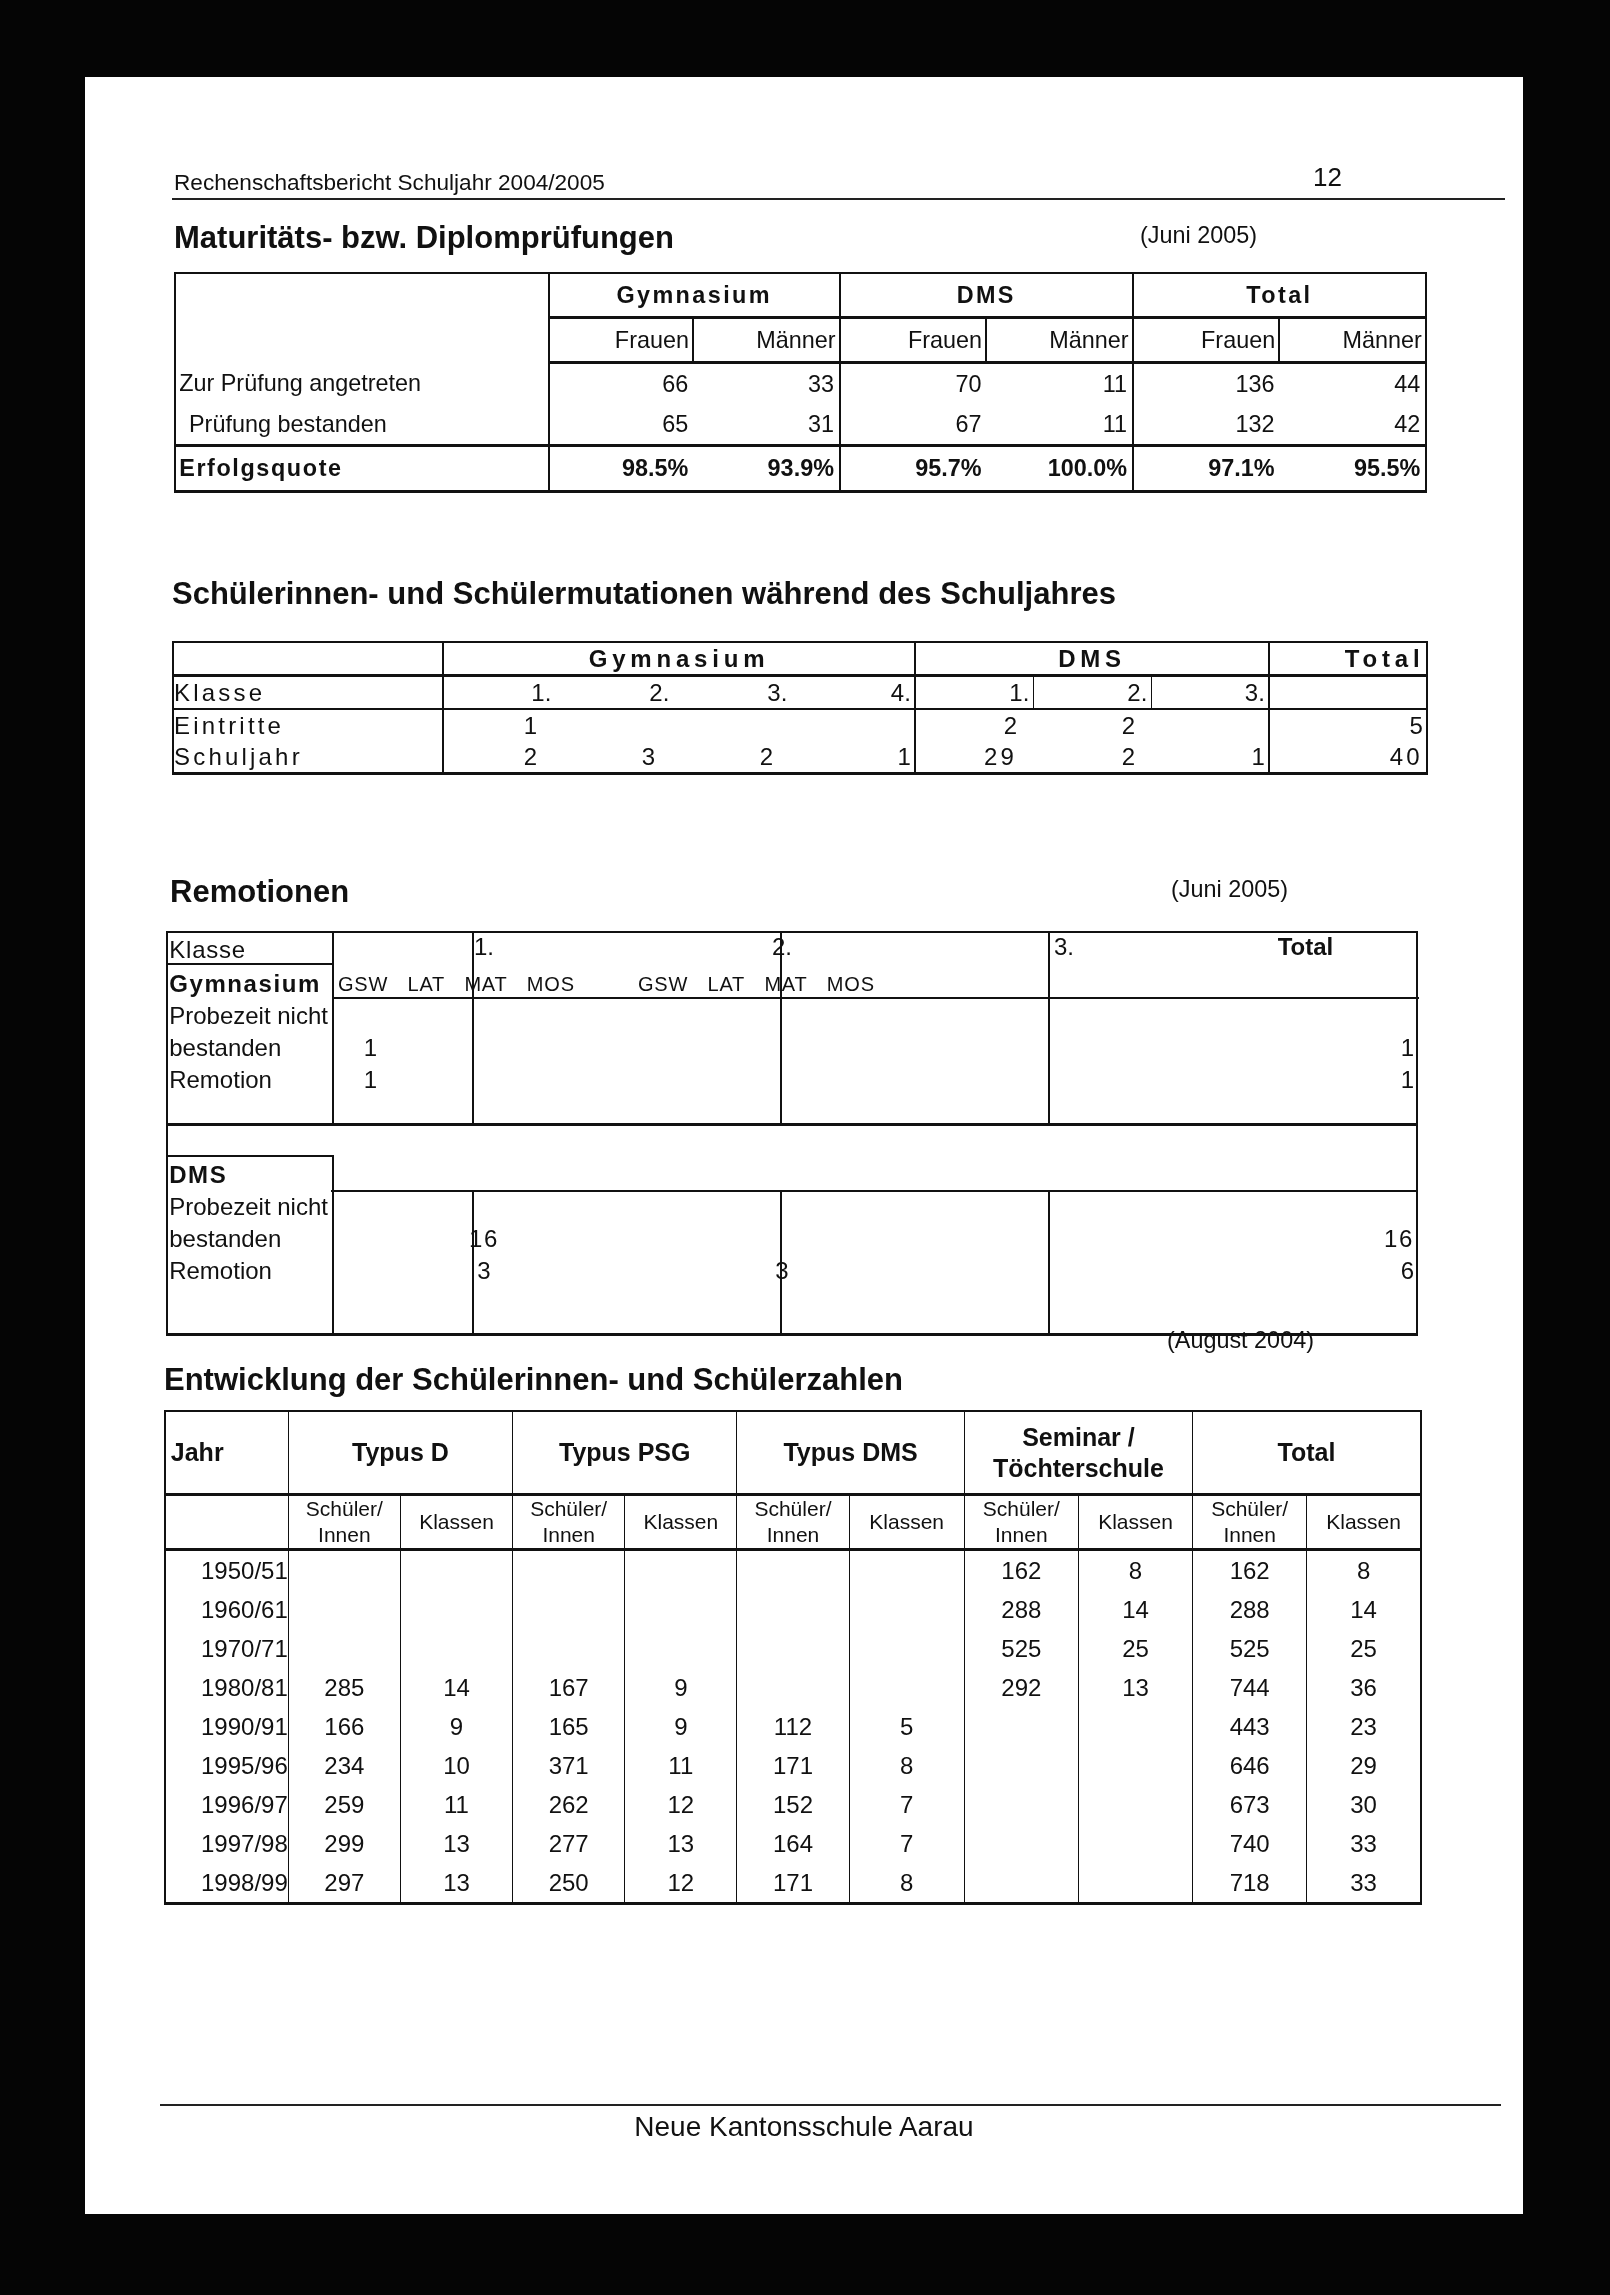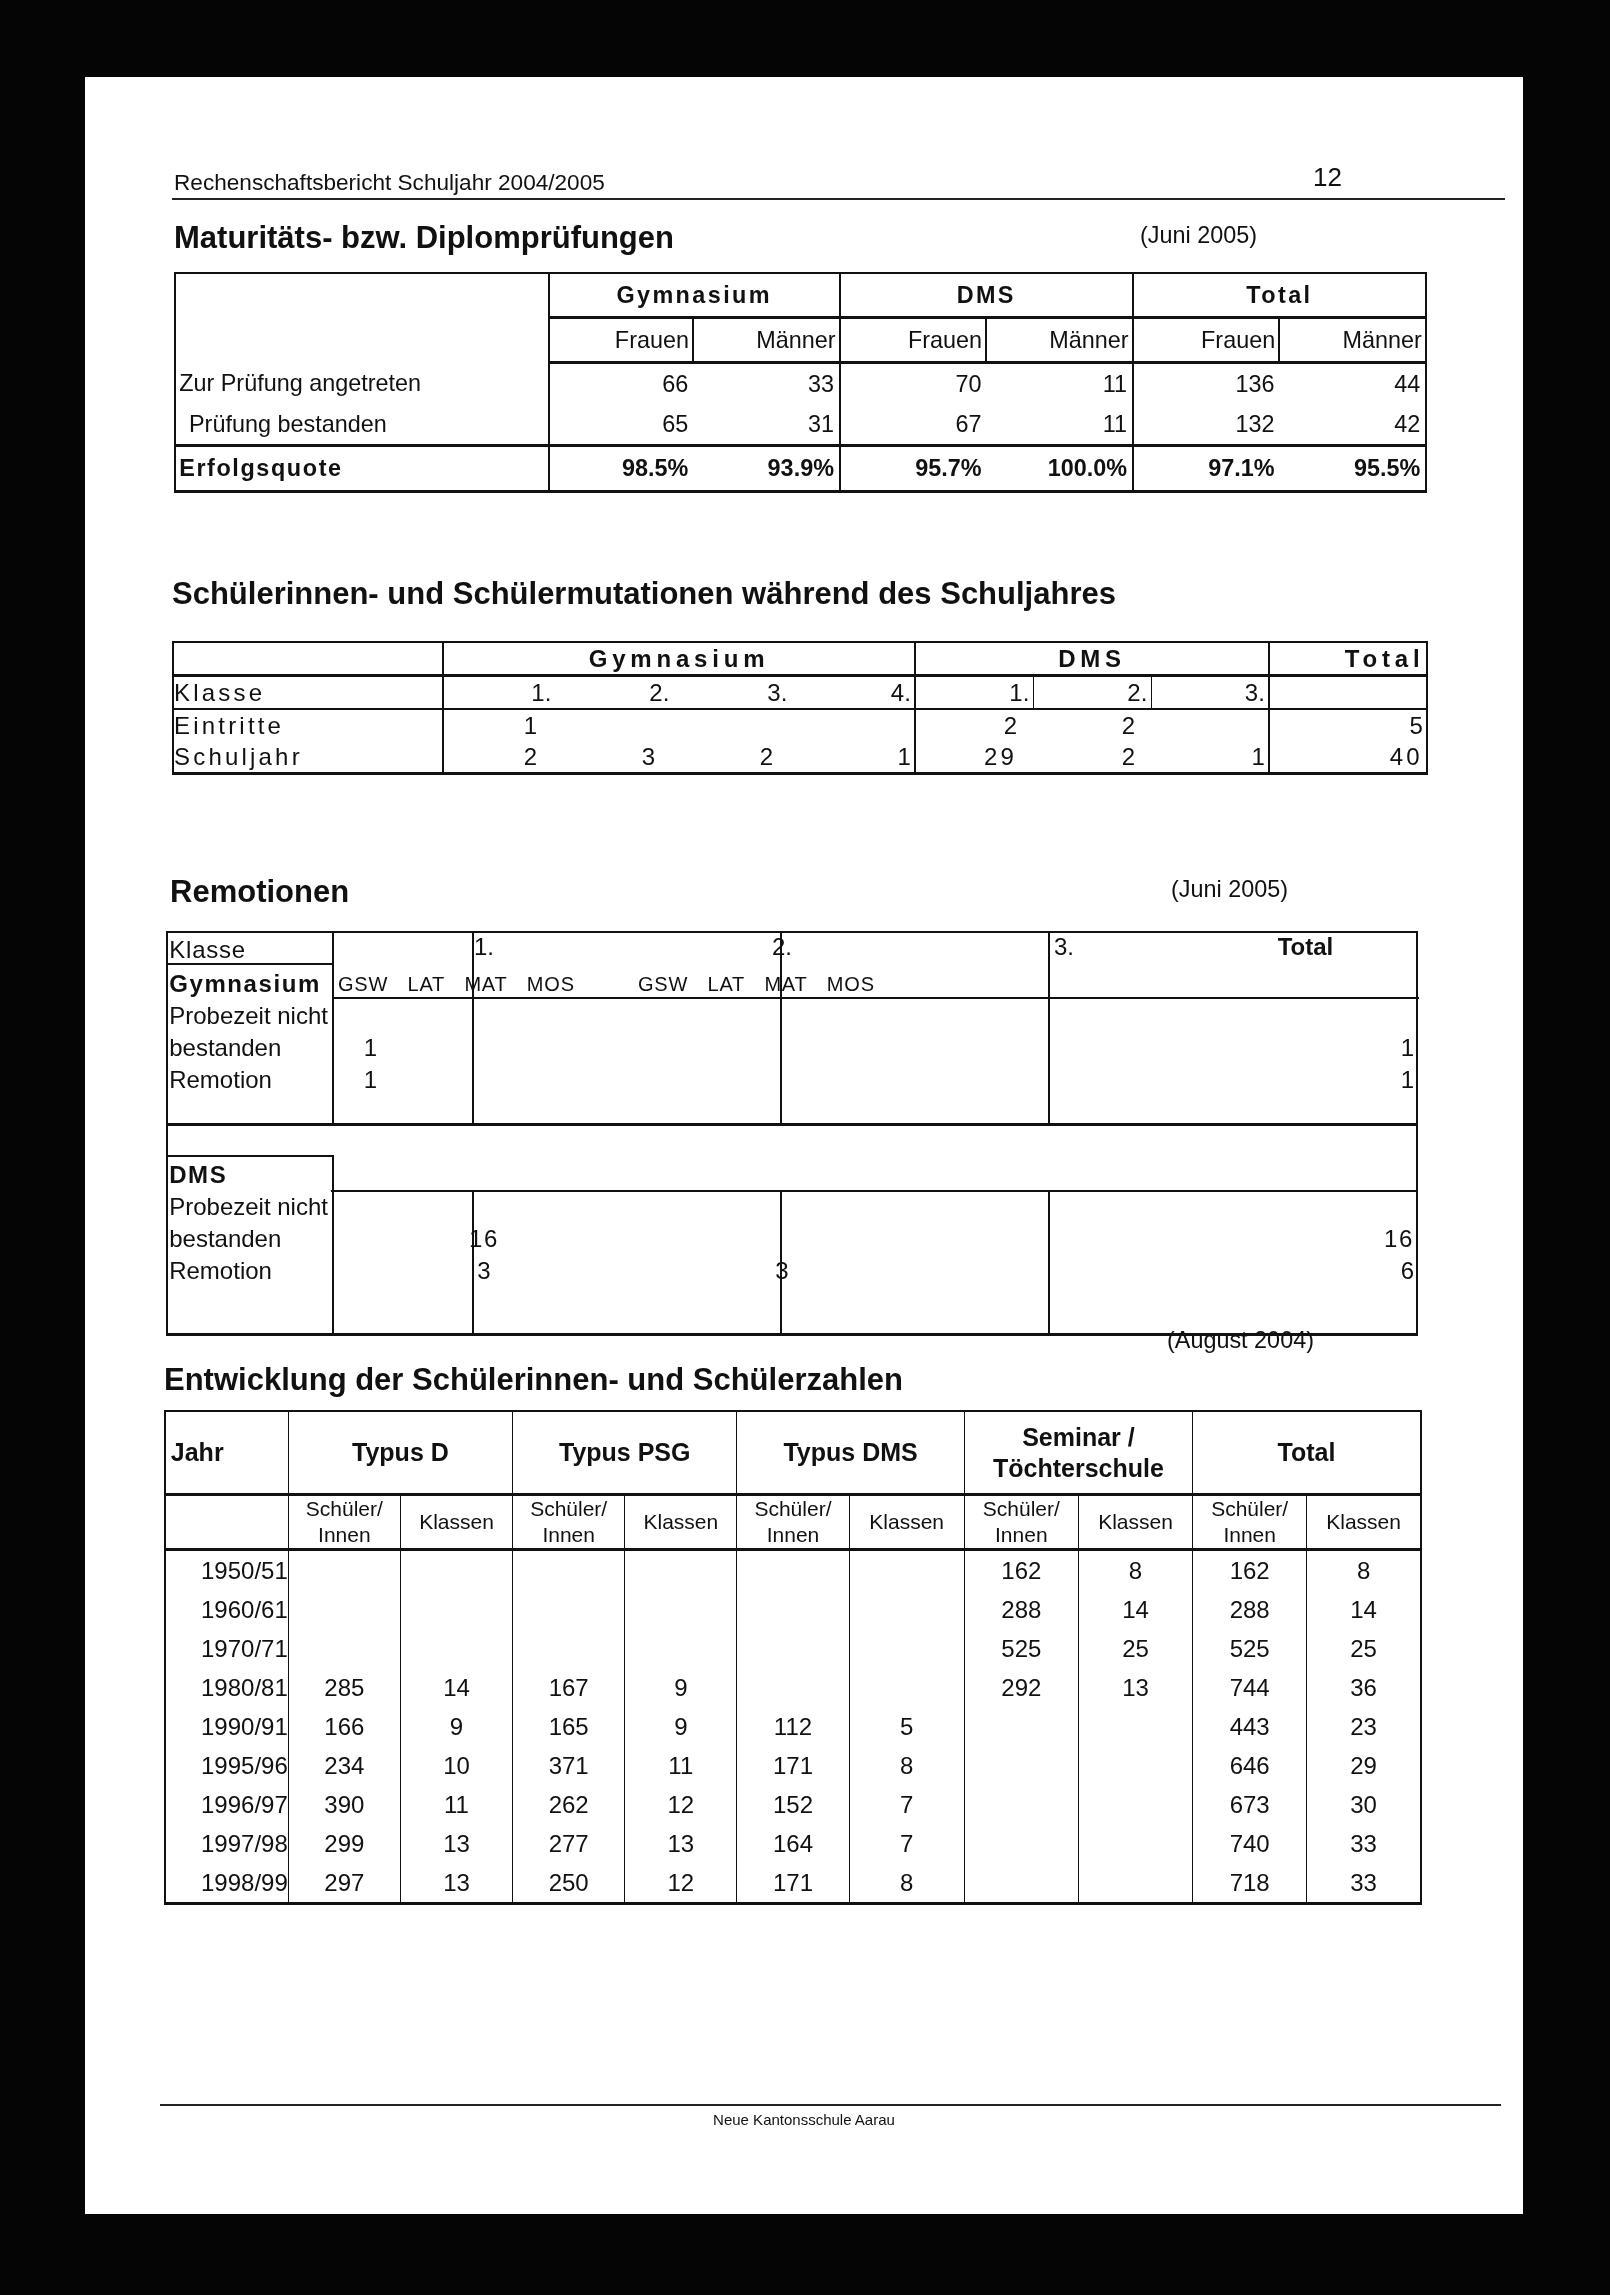--- a/index.html
+++ b/index.html
@@ -354,21 +354,21 @@
           <td>11</td>
           <td>171</td>
           <td>8</td>
           <td></td>
           <td></td>
           <td>646</td>
           <td>29</td>
         </tr>
         <tr class="row">
           <td class="jahr">1996/97</td>
-          <td>390</td>
+          <td>259</td>
           <td>11</td>
           <td>262</td>
           <td>12</td>
           <td>152</td>
           <td>7</td>
           <td></td>
           <td></td>
           <td>673</td>
           <td>30</td>
         </tr>
@@ -395,15 +395,15 @@
           <td>8</td>
           <td></td>
           <td></td>
           <td>718</td>
           <td>33</td>
         </tr>
       </tbody>
   </table>
 
   <div class="hdr-line" style="left:75px; top:2027px; width:1341px;"></div>
-  <div class="abs" style="left:0; top:2034px; width:1438px; text-align:center; font-size:15px;">Neue Kantonsschule Aarau</div>
+  <div class="abs" style="left:0; top:2034px; width:1438px; text-align:center; font-size:28px;">Neue Kantonsschule Aarau</div>
 </div>
 
 
 </body></html>

